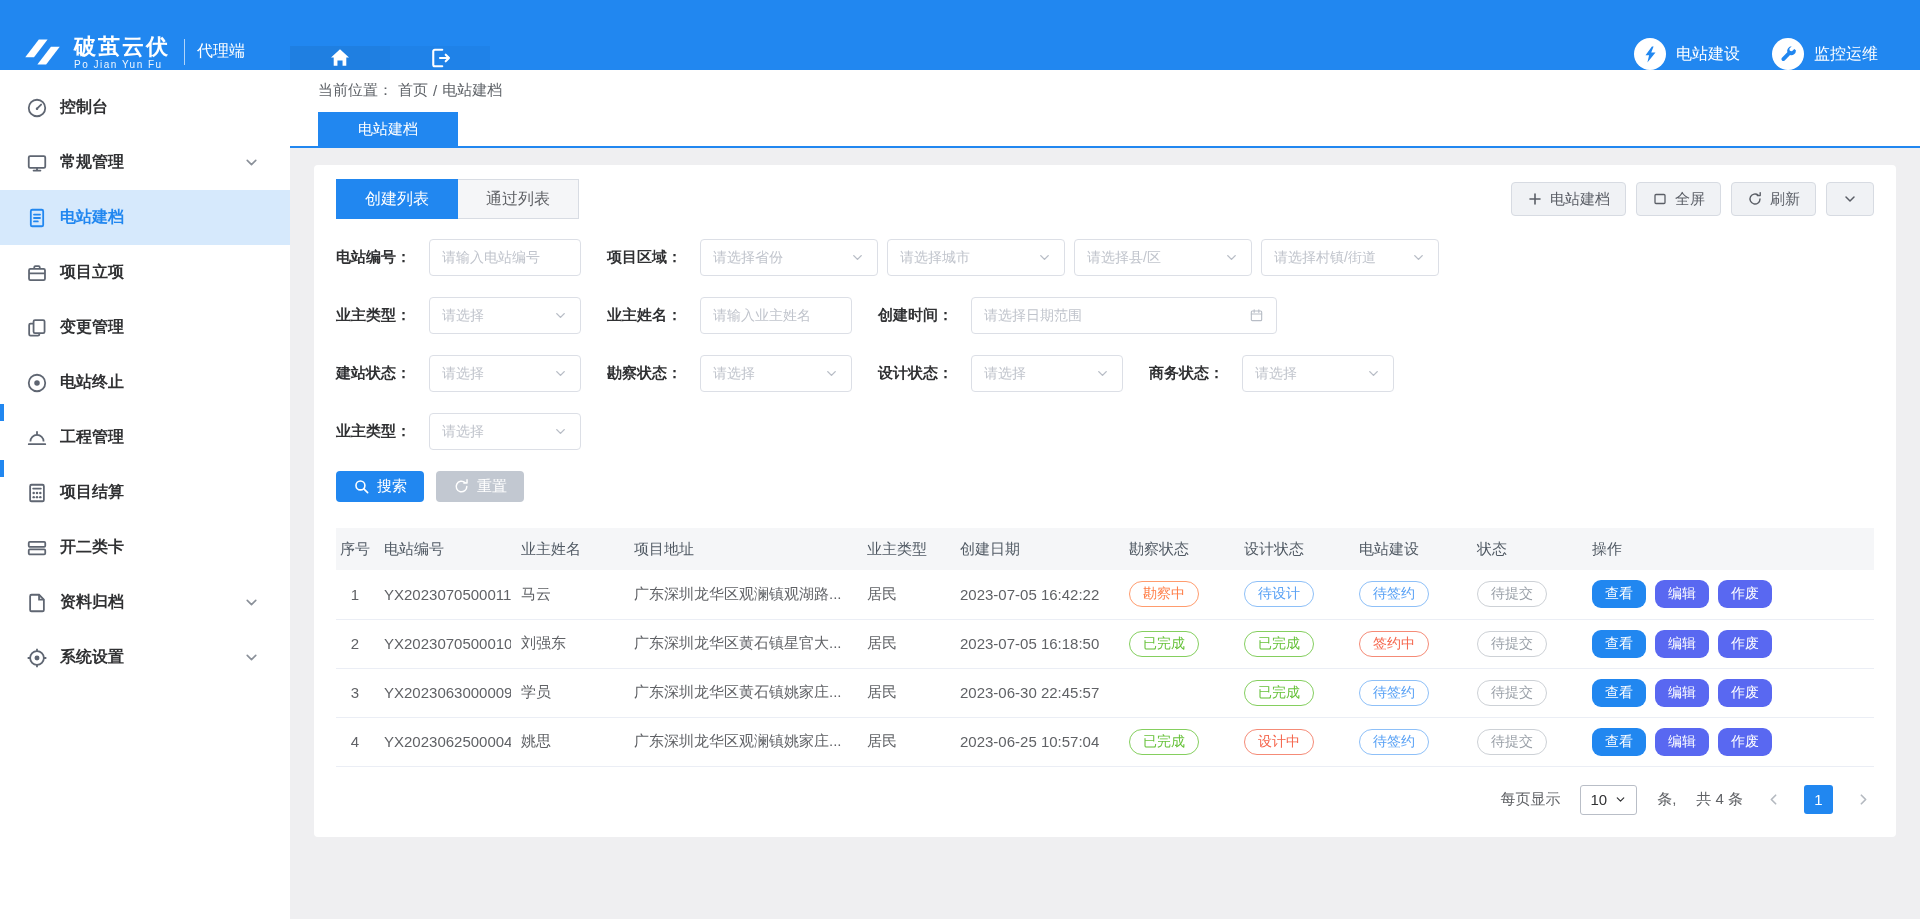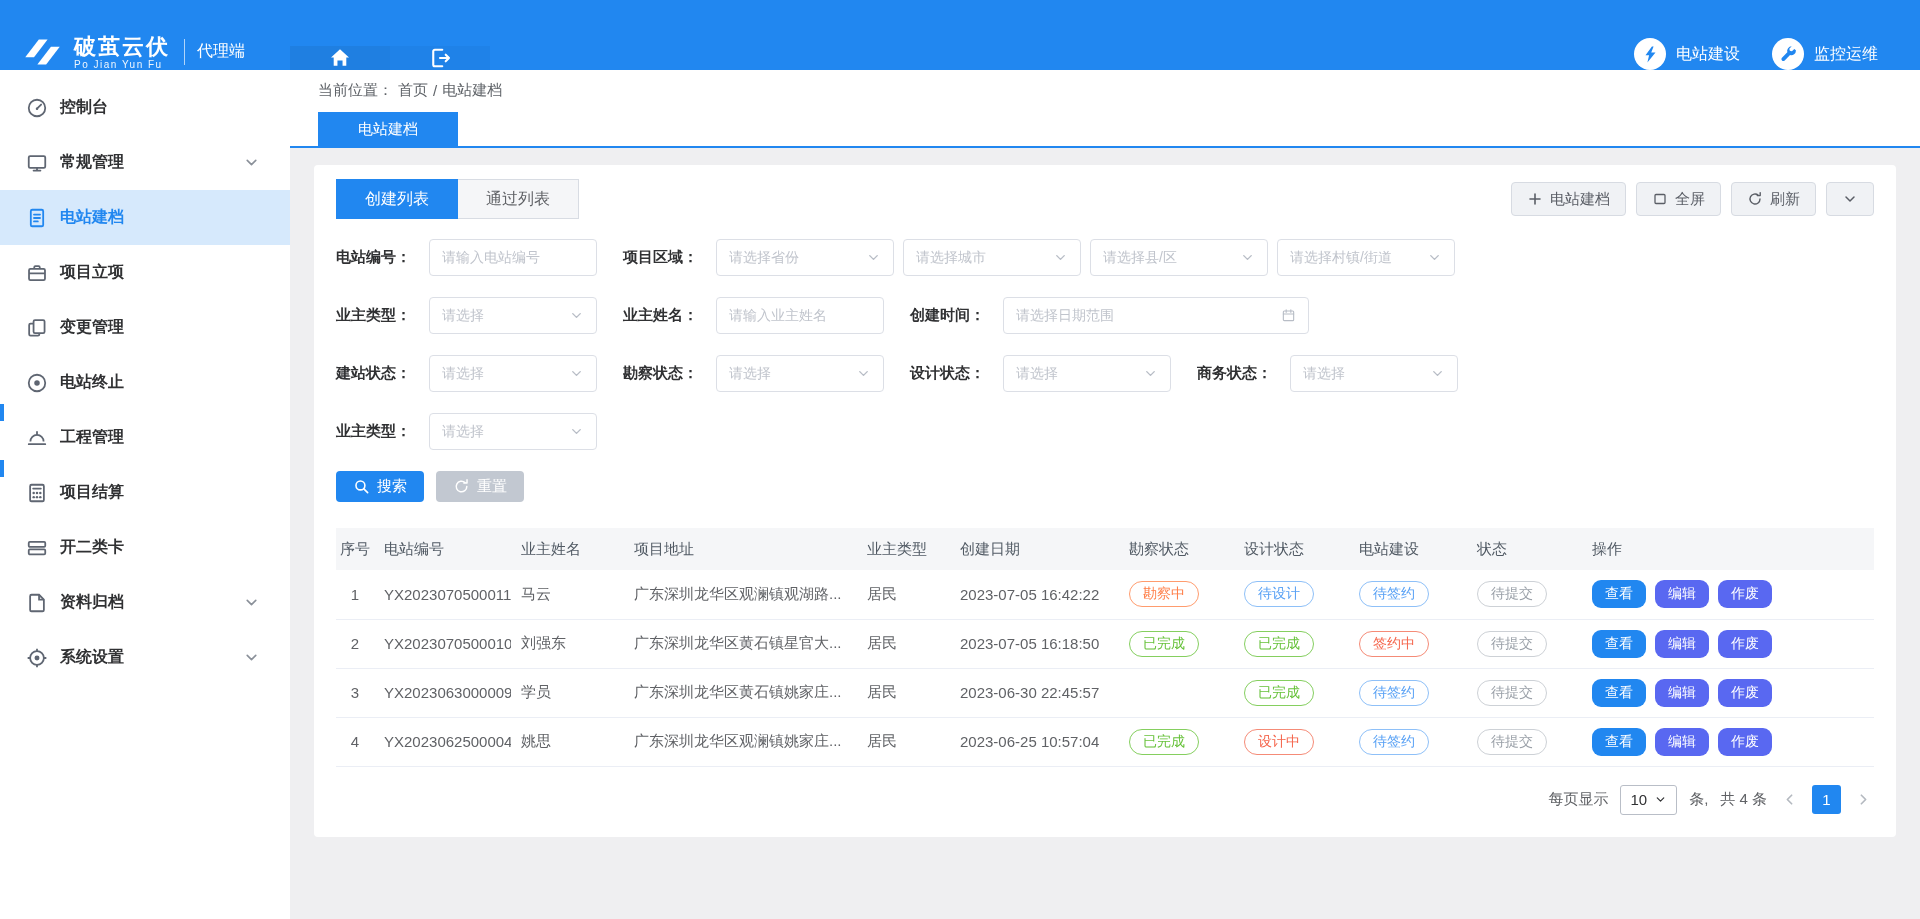--- a/index.html
+++ b/index.html
@@ -67,21 +67,21 @@
 
   
   .frow{display:flex;align-items:center;margin-bottom:21px}
   .fgroup{display:flex;align-items:center;margin-right:26px}
   .flabel{width:85px;font-size:15px;font-weight:bold;color:#303133;white-space:nowrap;margin-right:8px}
   .control{height:37px;border:1px solid #dcdfe6;border-radius:4px;background:#fff;display:flex;align-items:center;padding:0 12px;font-size:14px;color:#c0c4cc;cursor:text}
   .control .ph{flex:1;white-space:nowrap;overflow:hidden}
   .control .cicon{width:15px;height:15px;color:#b8bdc6;display:inline-flex;flex:0 0 auto;margin-left:6px}
   .control .cicon svg{width:100%;height:100%}
   .control.sel{cursor:pointer}
-  .w-text{width:168px}
+  .w-text{width:152px}
   .w-sel{width:178px}
   .w-date{width:306px}
   .selgroup{display:flex;gap:9px}
 
   .actions{margin:2px 0 26px;display:flex;gap:12px}
   .btn{height:31px;padding:0 17px;border:none;border-radius:4px;color:#fff;font-size:15px;display:inline-flex;align-items:center;gap:7px;cursor:pointer;font-family:inherit}
   .btn-search{background:var(--primary)}
   .btn-reset{background:#c2c8d1}
 
   
@@ -93,21 +93,21 @@
   .badge.orange{color:#ff7c45;border-color:#ff9c6e}
   .badge.red{color:#f5654c;border-color:#f58b77}
   .badge.blue{color:#58a1f5;border-color:#8ec0f8}
   .badge.green{color:#67c23a;border-color:#85cf5f}
   .badge.gray{color:#9aa0a8;border-color:#cdd1d6}
   .abtn{display:inline-block;padding:5px 13px;border-radius:9px;color:#fff;font-size:14px;margin-right:9px;cursor:pointer}
   .abtn.view{background:var(--primary)}
   .abtn.edit,.abtn.void{background:#5968f1}
 
   
-  .pagination{display:flex;align-items:center;justify-content:flex-end;gap:12px;margin-top:18px;font-size:15px;color:#606266}
+  .pagination{display:flex;align-items:center;justify-content:flex-end;gap:20px;margin-top:18px;font-size:15px;color:#606266}
   .pp-select{height:30px;border:1px solid #b9bec7;border-radius:3px;background:#fff;color:#303133;display:flex;align-items:center;gap:7px;padding:0 9px;cursor:pointer}
   .pp-select .icon{color:#303133}
   .pg-arrow{color:#b4b9c0;cursor:pointer;display:inline-flex;align-items:center;padding:0 2px}
   .pg-num{width:29px;height:29px;border-radius:3px;background:var(--primary);color:#fff;display:flex;align-items:center;justify-content:center;font-size:15px;cursor:pointer}
 </style>
 </head>
 <body>
 
 <div class="app">
 

